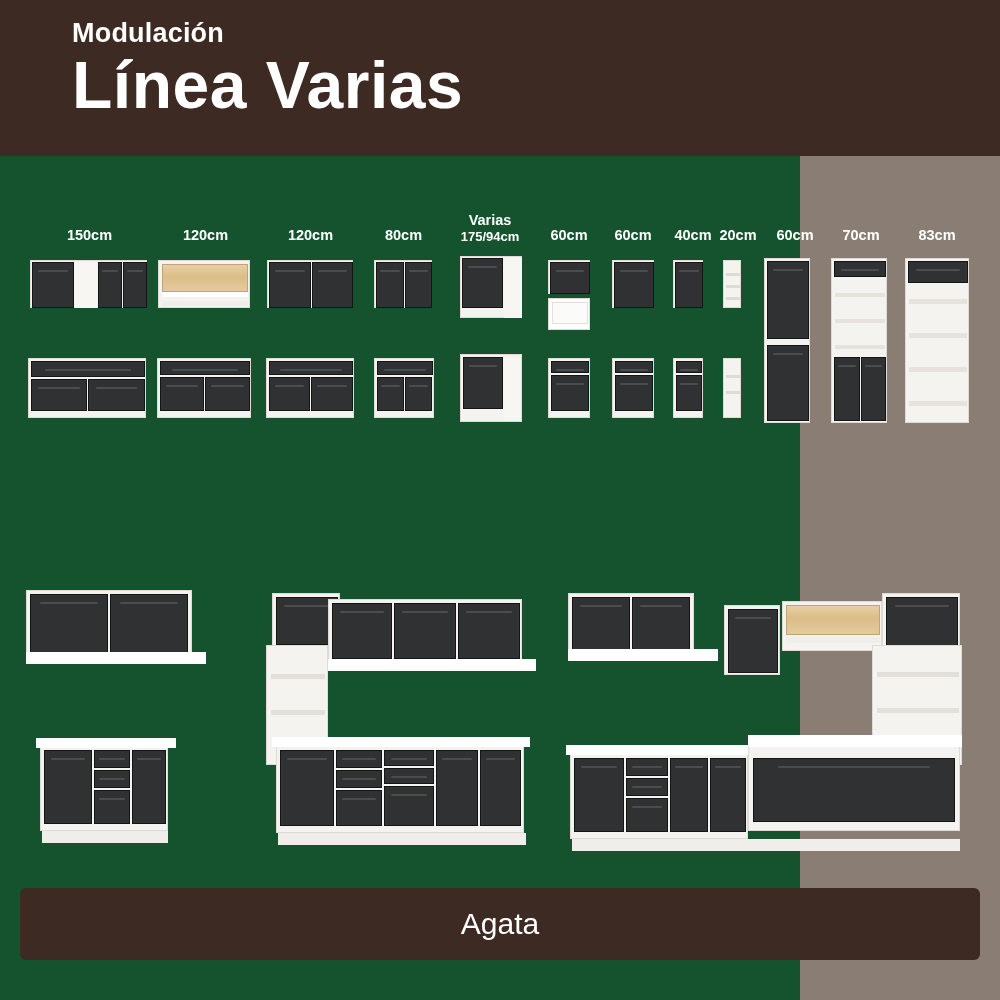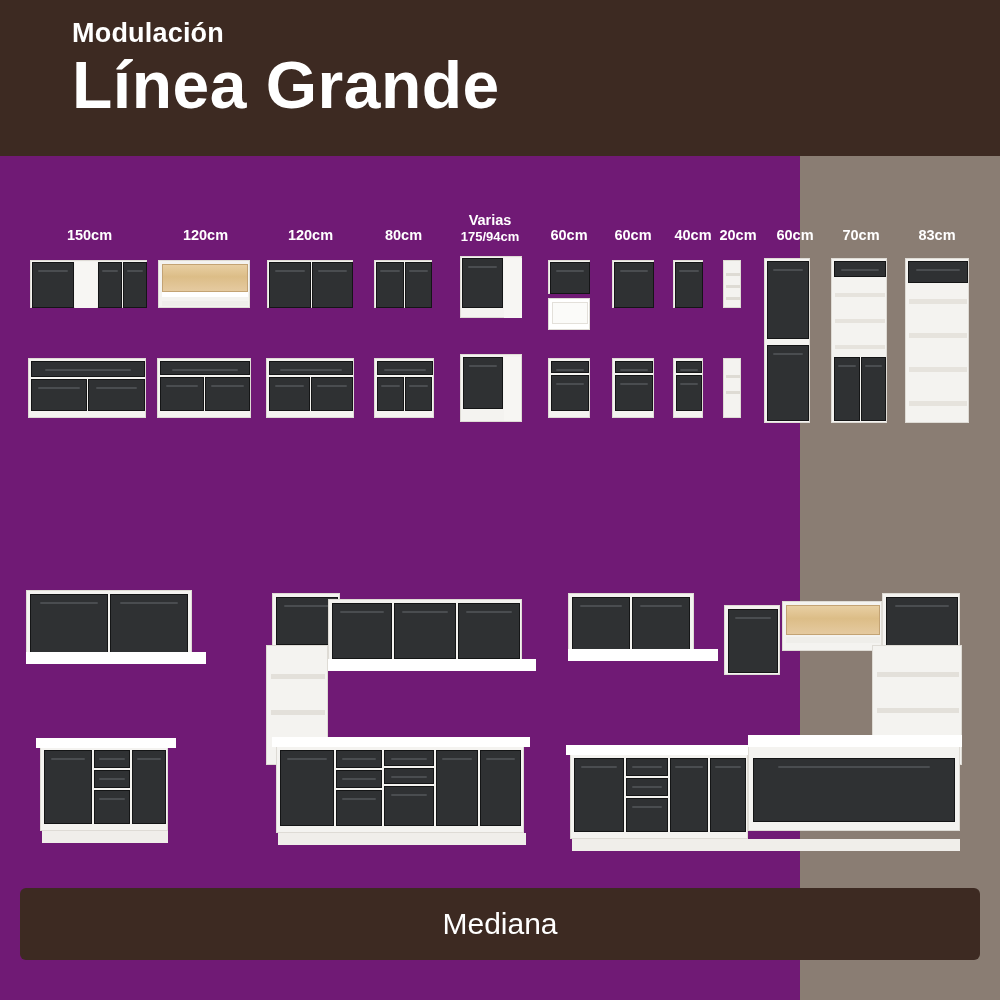--- a/index.html
+++ b/index.html
@@ -2,21 +2,21 @@
 <html><head>
 <meta charset="utf-8">
 <style>
   * { box-sizing: border-box; margin: 0; padding: 0; }
   html, body {
     width: 1000px; height: 1000px;
     font-family: "Liberation Sans", sans-serif;
     background: #8a7d73;
     overflow: hidden;
   }
-  .page { position: relative; width: 800px; height: 1000px; background: #701a75; }
+  .page { position: relative; width: 800px; height: 1000px; background: #14532d; }
 
   
   .header {
     position: absolute; left: 0; top: 0; width: 1000px; height: 156px;
     background: #3d2a22;
     padding: 18px 0 0 72px;
   }
   .header .kicker {
     color: #ffffff; font-size: 27px; font-weight: bold; letter-spacing: .2px;
   }
@@ -75,21 +75,21 @@
     color: #ffffff; font-size: 30px; text-align: center; flex: 1;
   }
 </style>
 </head>
 <body>
 
 <div class="page">
 
   <div class="header">
     <div class="kicker">Modulación</div>
-    <div class="title">Línea Grande</div>
+    <div class="title">Línea Varias</div>
   </div>
 
   <div class="sizes">
     <div class="size-label" style="left:42px; top:26px; width:95px;"><span>150cm</span></div>
     <div class="size-label" style="left:158px; top:26px; width:95px;"><span>120cm</span></div>
     <div class="size-label" style="left:263px; top:26px; width:95px;"><span>120cm</span></div>
     <div class="size-label" style="left:356px; top:26px; width:95px;"><span>80cm</span></div>
     <div class="size-label" style="left:440px; top:11px; width:100px;">
       <span>Varias</span>
       <span class="sub">175/94cm</span>
@@ -363,16 +363,16 @@
 
       <div class="carcass" style="position:absolute;left:188px;top:158px;width:212px;height:90px;">
         <div class="door" style="left:4px;top:16px;width:202px;height:64px;"></div>
       </div>
       <div class="box-white" style="position:absolute;left:188px;top:152px;width:214px;height:12px;border:none;background:#ffffff;"></div>
       <div class="box-white" style="position:absolute;left:12px;top:256px;width:388px;height:12px;border:none;background:#f0eeea;"></div>
     </div>
   </div>
 
   <div class="footer">
-    <div class="f-item">Mediana</div>
+    <div class="f-item">Agata</div>
   </div>
 
 </div>
 
 </body></html>

